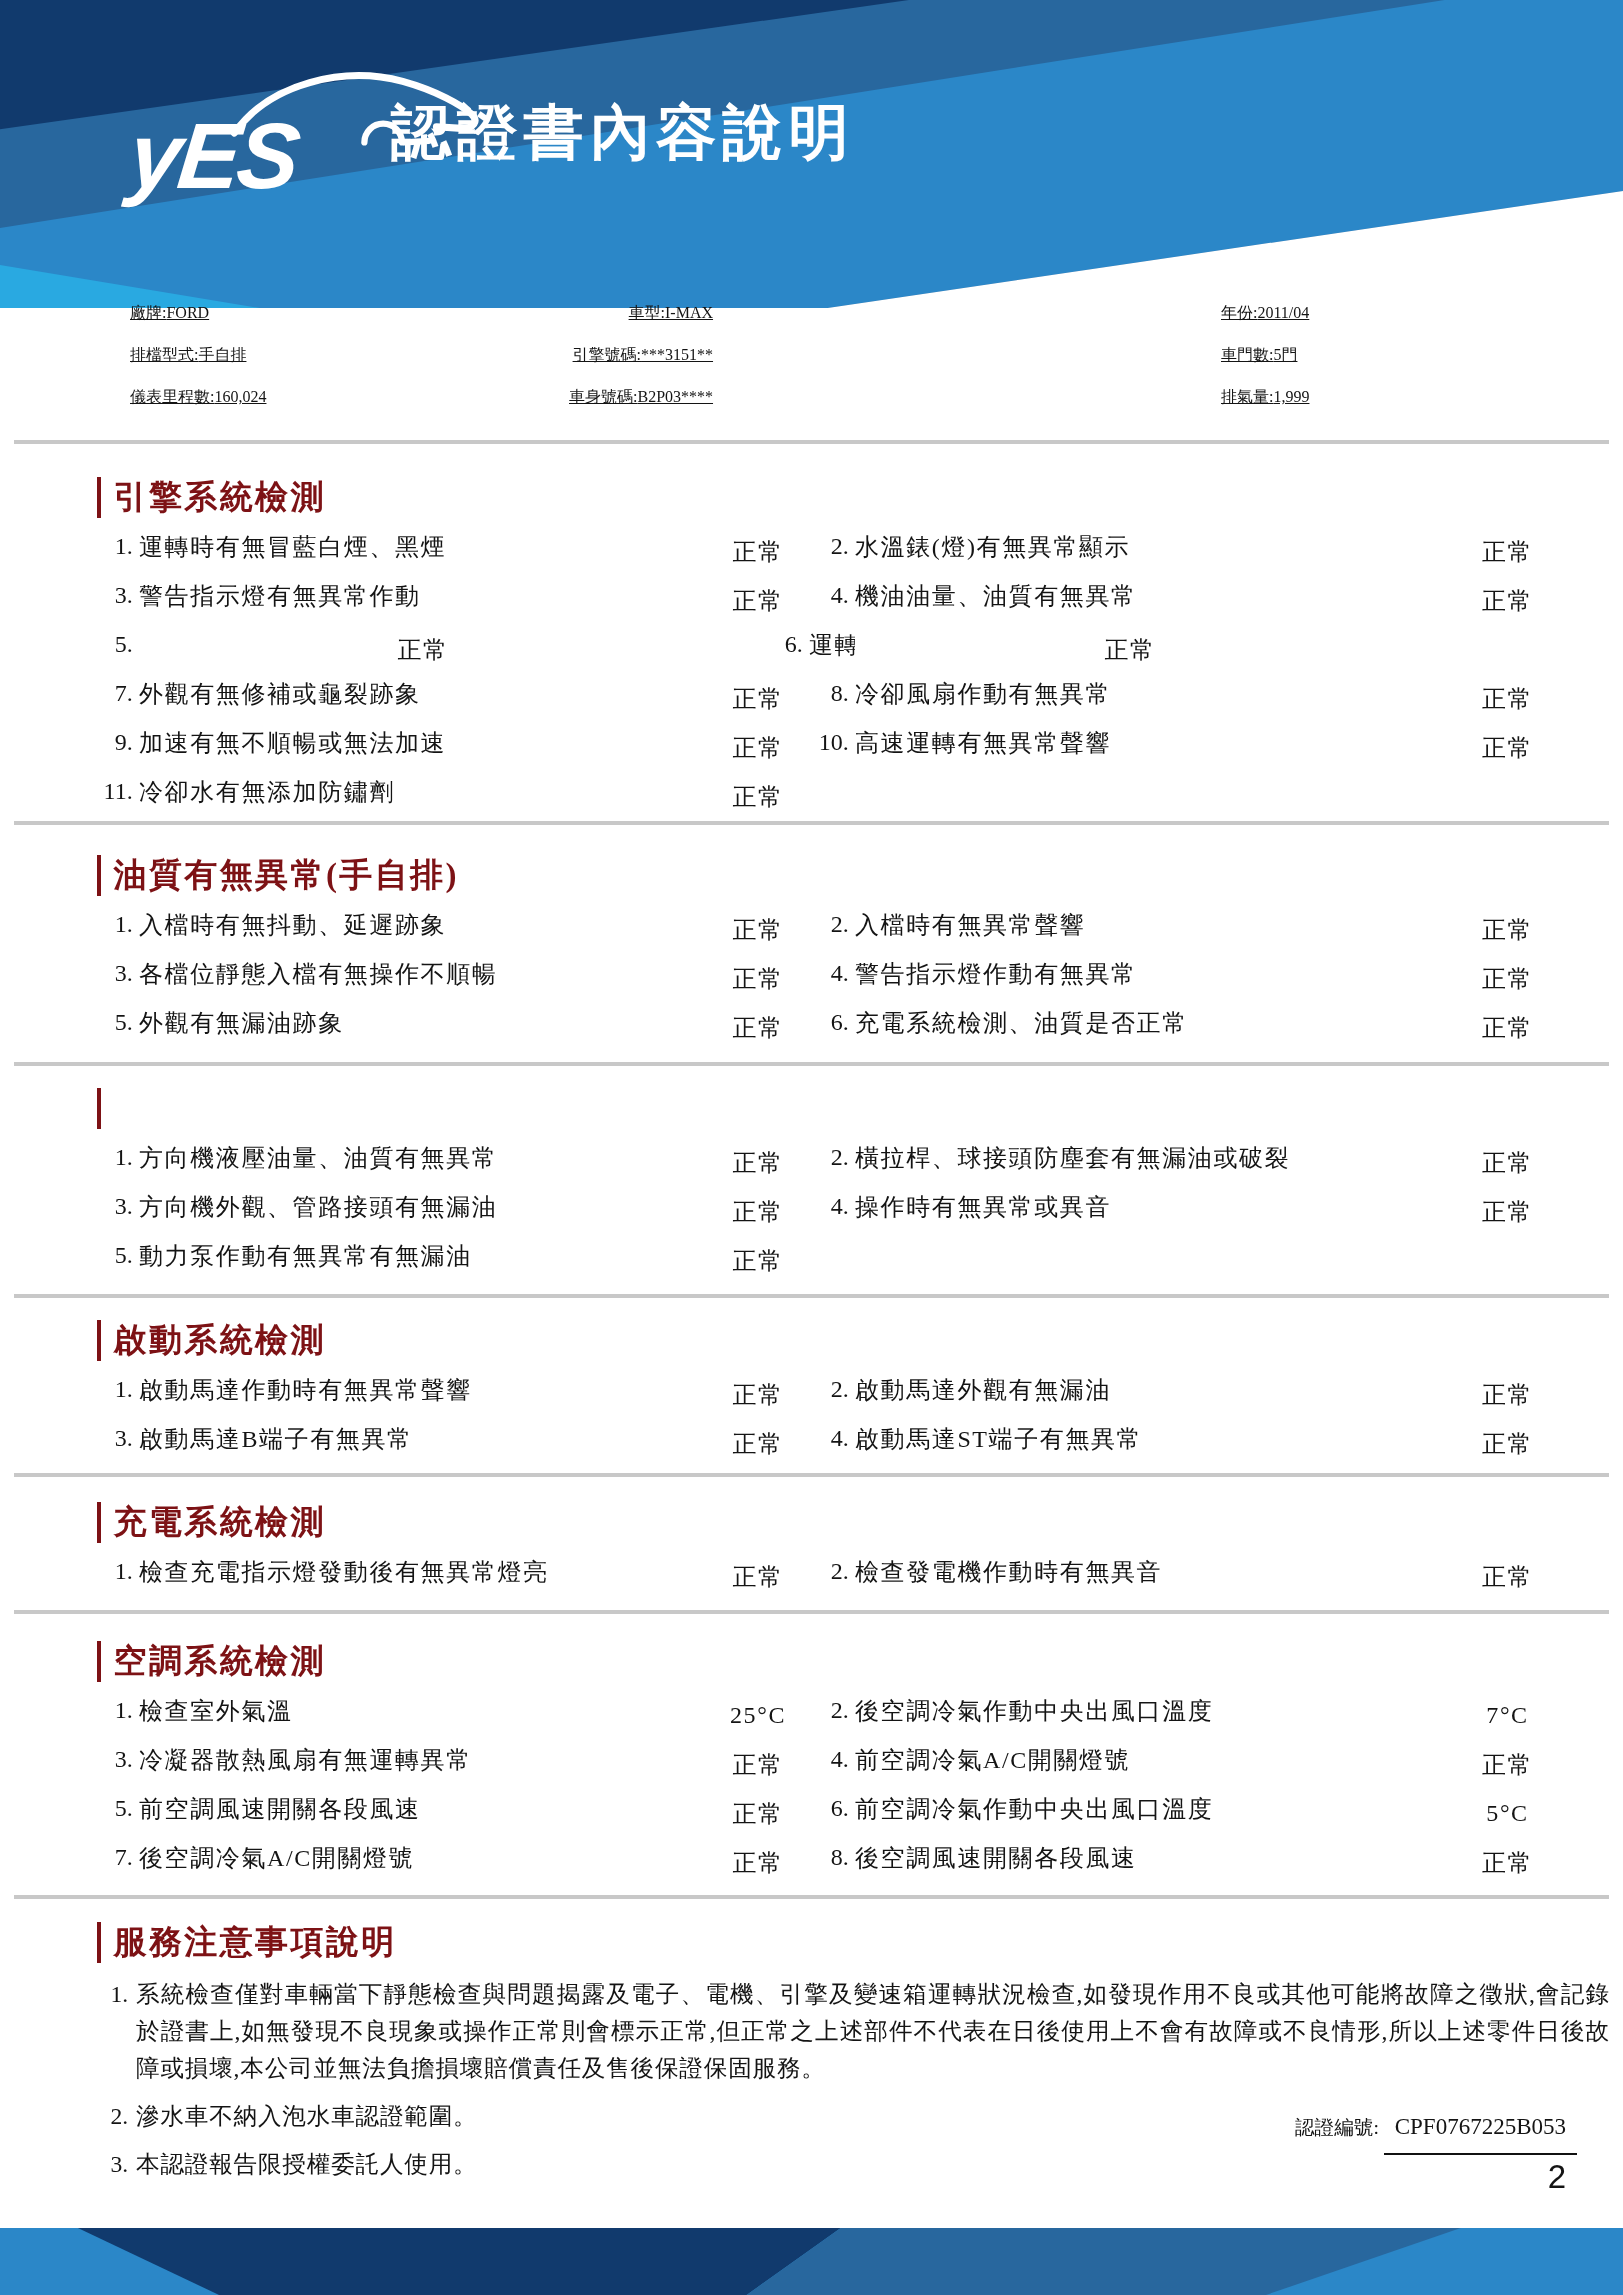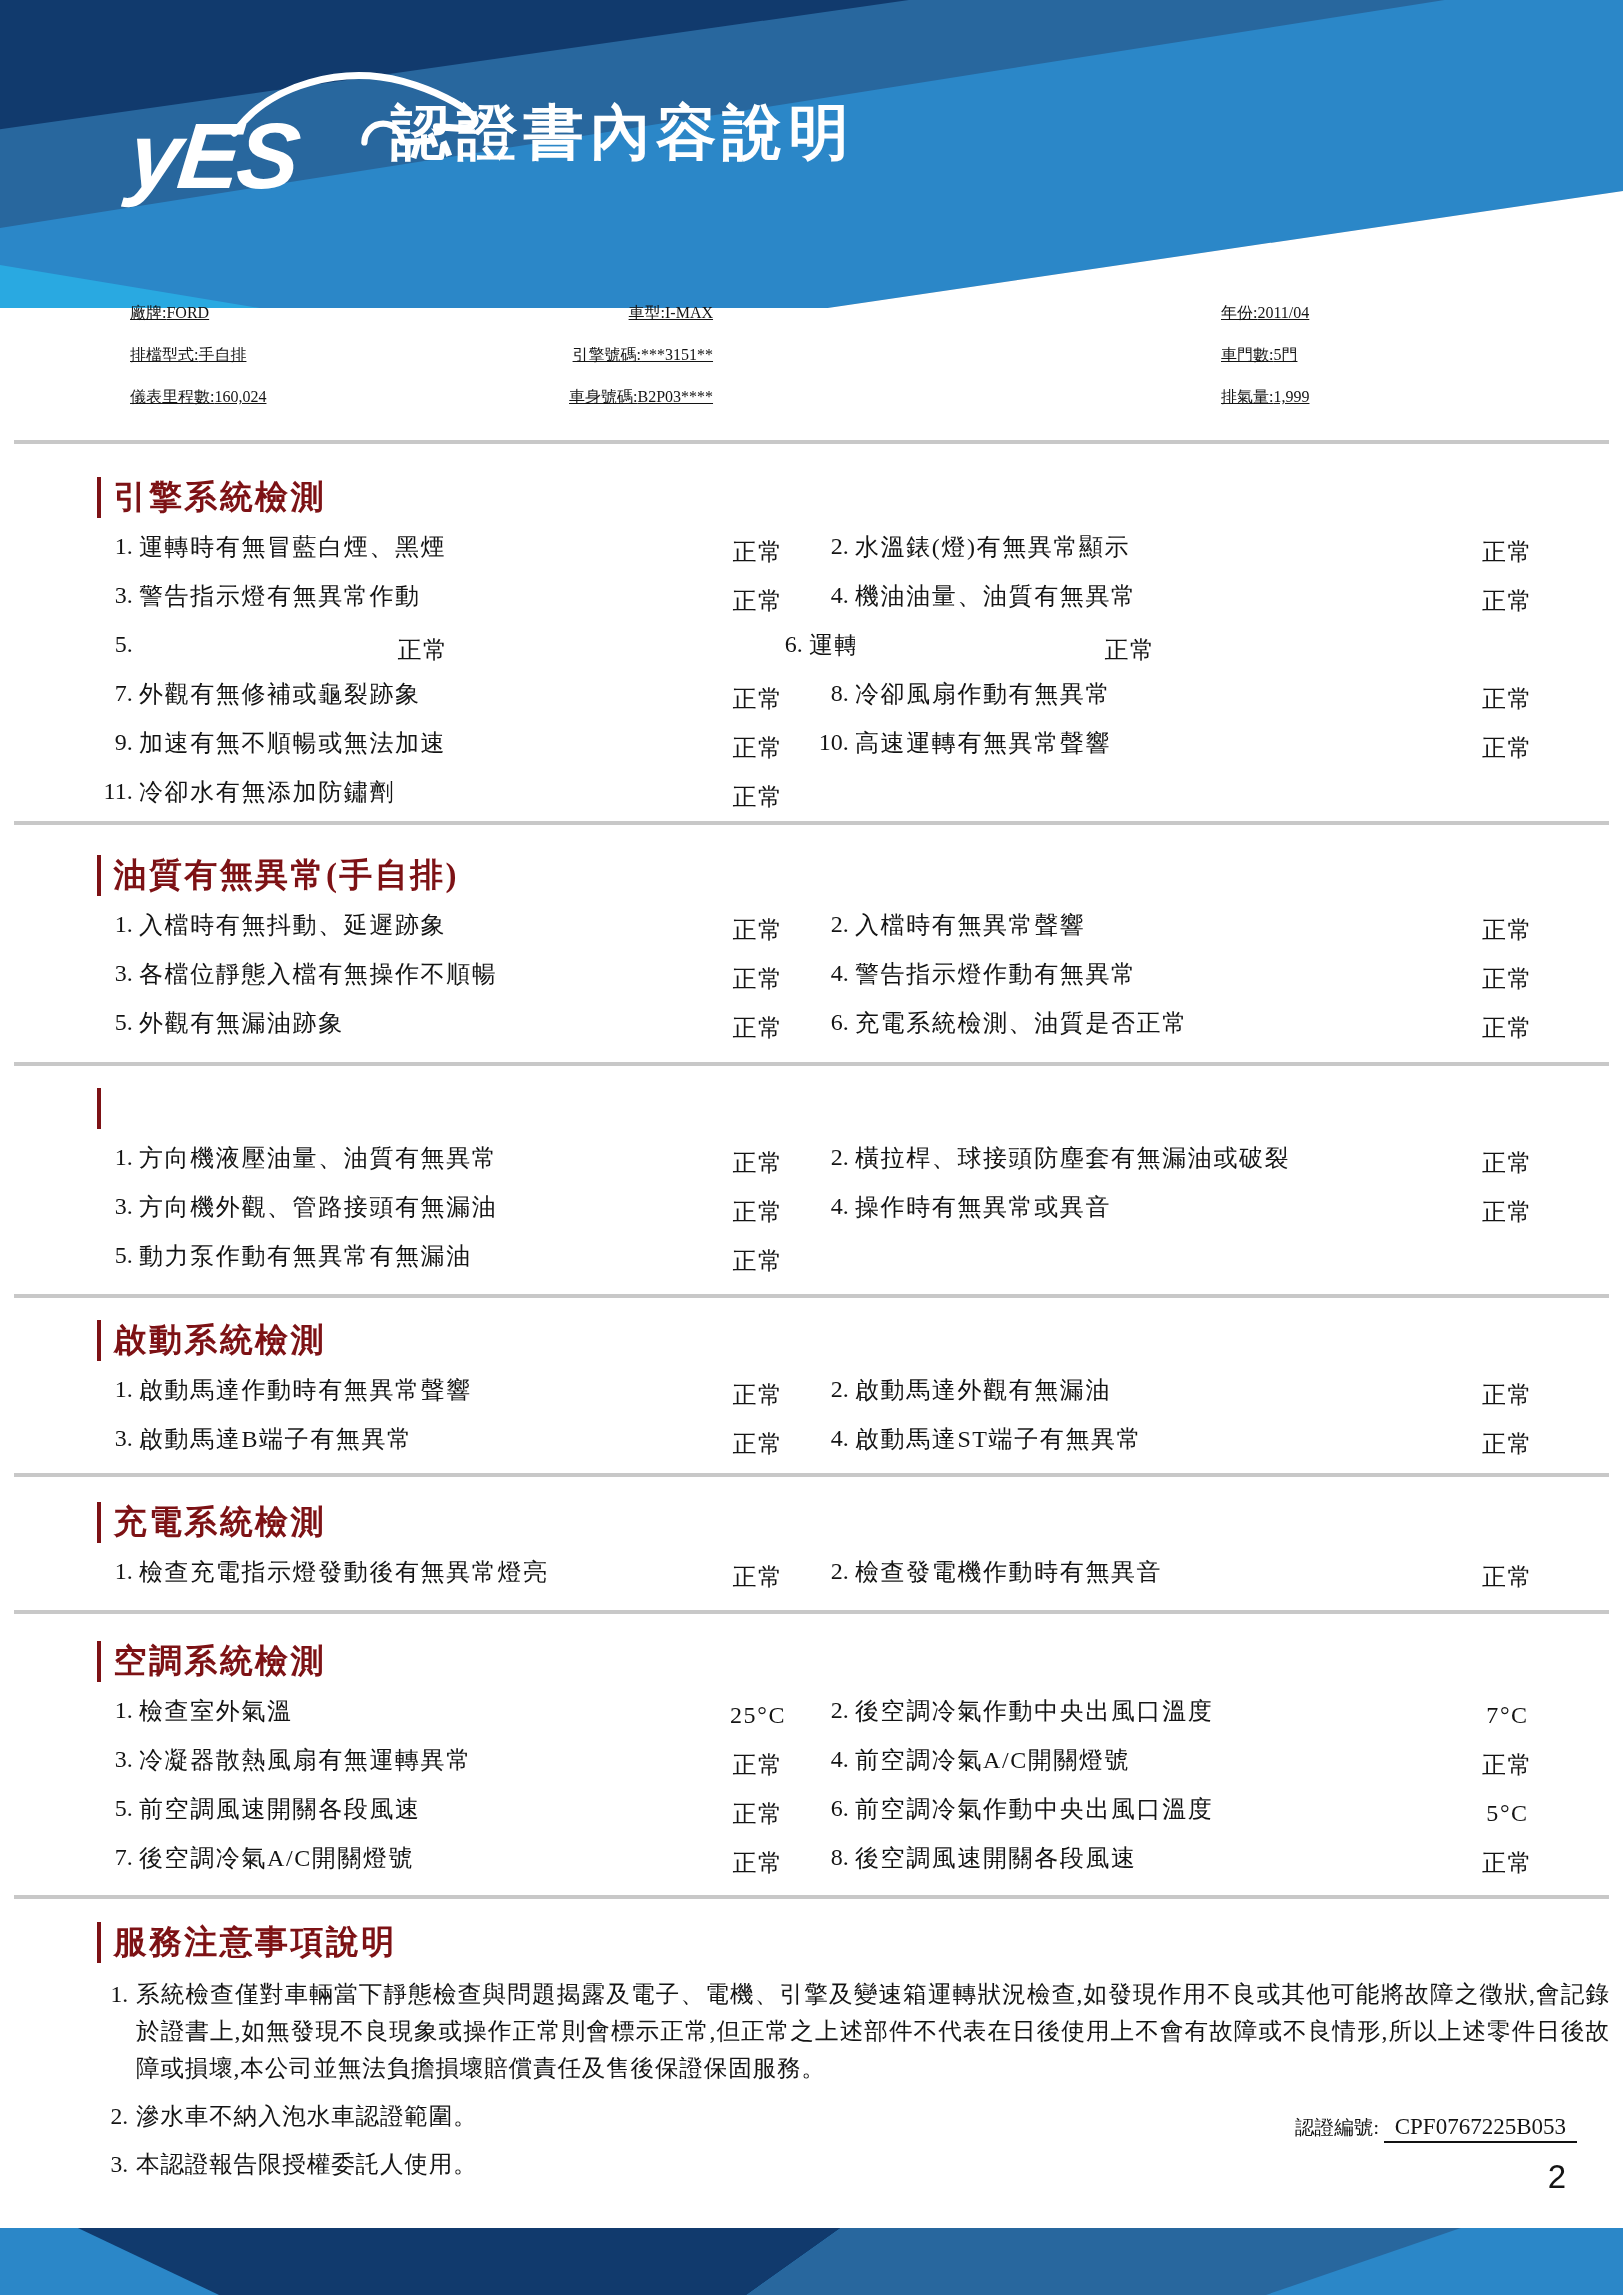--- a/index.html
+++ b/index.html
@@ -56,21 +56,21 @@
   .cell-text{white-space:nowrap;overflow:hidden;letter-spacing:1.6px;}
   .cell-val{text-align:center;white-space:nowrap;letter-spacing:1.6px;margin-top:10px;}
   
   .notes{position:absolute;left:90px;top:1919px;width:1520px;}
   .notes .sec-title{height:46px;}
   .note-item{display:grid;grid-template-columns:46px 1fr;font-size:23.6px;margin-top:11px;align-items:start;}
   .note-item .cell-num{padding-right:7.9px;line-height:37px;}
   .note-item .note-text{line-height:37px;letter-spacing:0.8px;text-align:justify;}
   
   .cert{position:absolute;right:46px;top:2114px;font-size:19.6px;white-space:nowrap;}
-  .cert .cert-no{font-size:23px;border-bottom:2.4px solid #111;padding:0 11px 2px 11px;}
+  .cert .cert-no{font-size:23px;border-bottom:2.4px solid #111;padding:0 11px 14px 11px;}
   .pagenum{position:absolute;right:57px;top:2158px;font-size:33px;font-family:"Liberation Sans",sans-serif;}
   
   .ftr{position:absolute;left:0;bottom:0;width:1623px;height:67px;background:var(--brightblue);overflow:hidden;}
   .ftr .ly{position:absolute;inset:0;}
   .ftr .navy{background:var(--navy);clip-path:polygon(4.8% 0,51.8% 0,46% 100%,13.5% 100%);}
   .ftr .med{background:var(--medblue);clip-path:polygon(51.8% 0,90% 0,78% 100%,46% 100%);}
 </style>
 </head>
 <body>
 

